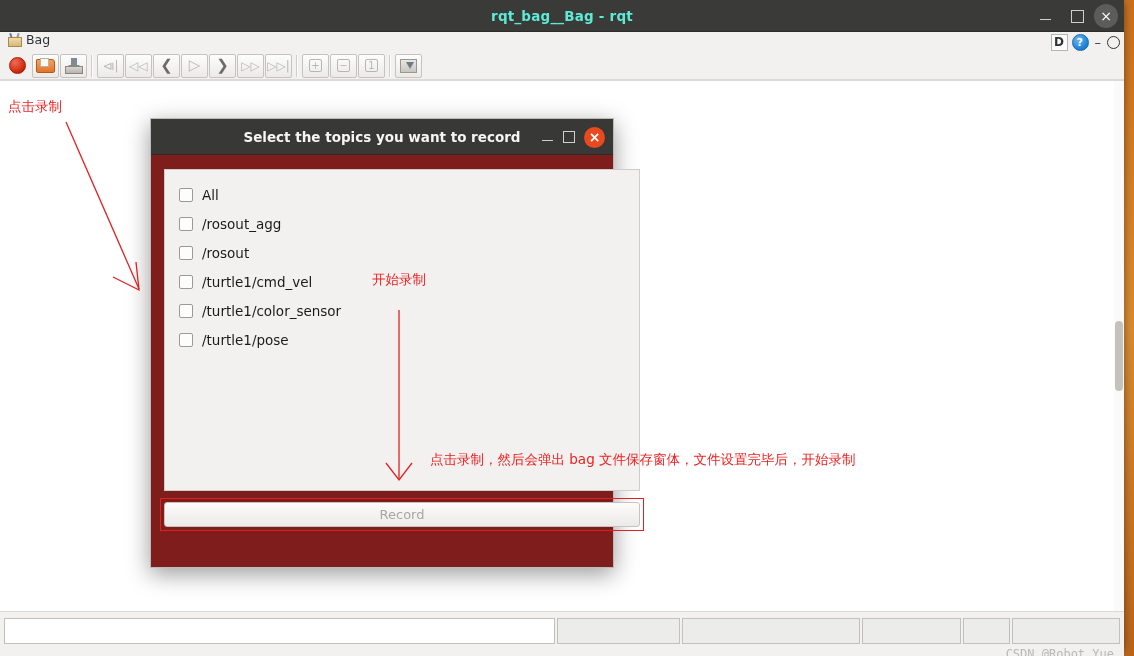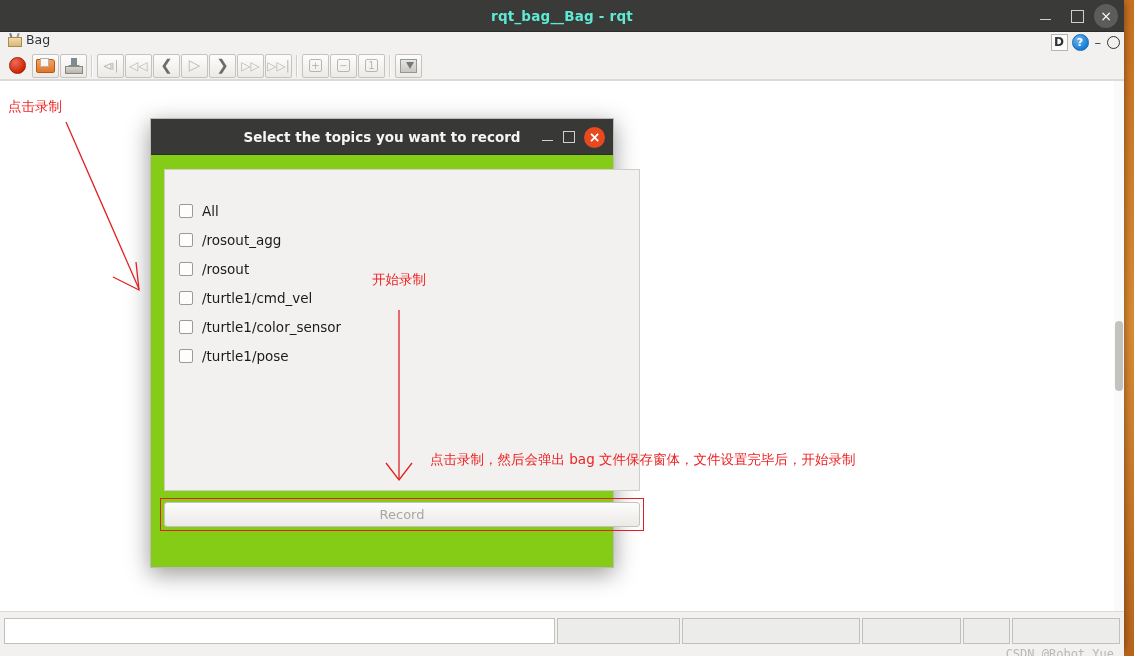--- a/index.html
+++ b/index.html
@@ -227,21 +227,21 @@
     position: absolute; right: 10px; bottom: 6px;
     color: #b9b8b6; font-size: 12px;
     font-family: "DejaVu Sans Mono", "Liberation Mono", monospace;
   }
 
   
   #dialog {
     position: absolute;
     left: 150px; top: 118px;
     width: 464px; height: 450px;
-    background: #84cc16;
+    background: #7f1d1d;
     box-shadow: 0 6px 22px rgba(0,0,0,.40);
     border: 1px solid #bdbbb8;
   }
   #dlg-titlebar {
     position: relative; height: 36px;
     background: #383836;
     border-bottom: 1px solid #2b2b29;
   }
   #dlg-titlebar .dlg-title {
     position: absolute; left: 0; right: 0; top: 0;
@@ -262,21 +262,21 @@
     background: #e8491f; color: #fff; font-size: 14px; font-weight: bold;
     line-height: 20px;
   }
 
   #topic-list {
     position: absolute;
     left: 13px; top: 50px;
     width: 476px; height: 322px;
     background: #f2f1f0;
     border: 1px solid #cfcdc9;
-    padding: 26px 0 0 14px;
+    padding: 10px 0 0 14px;
     overflow: hidden;
   }
   .topic-row {
     display: flex; align-items: center;
     height: 29px;
     gap: 9px;
   }
   .cbox {
     width: 14px; height: 14px;
     background: #fdfdfd;

